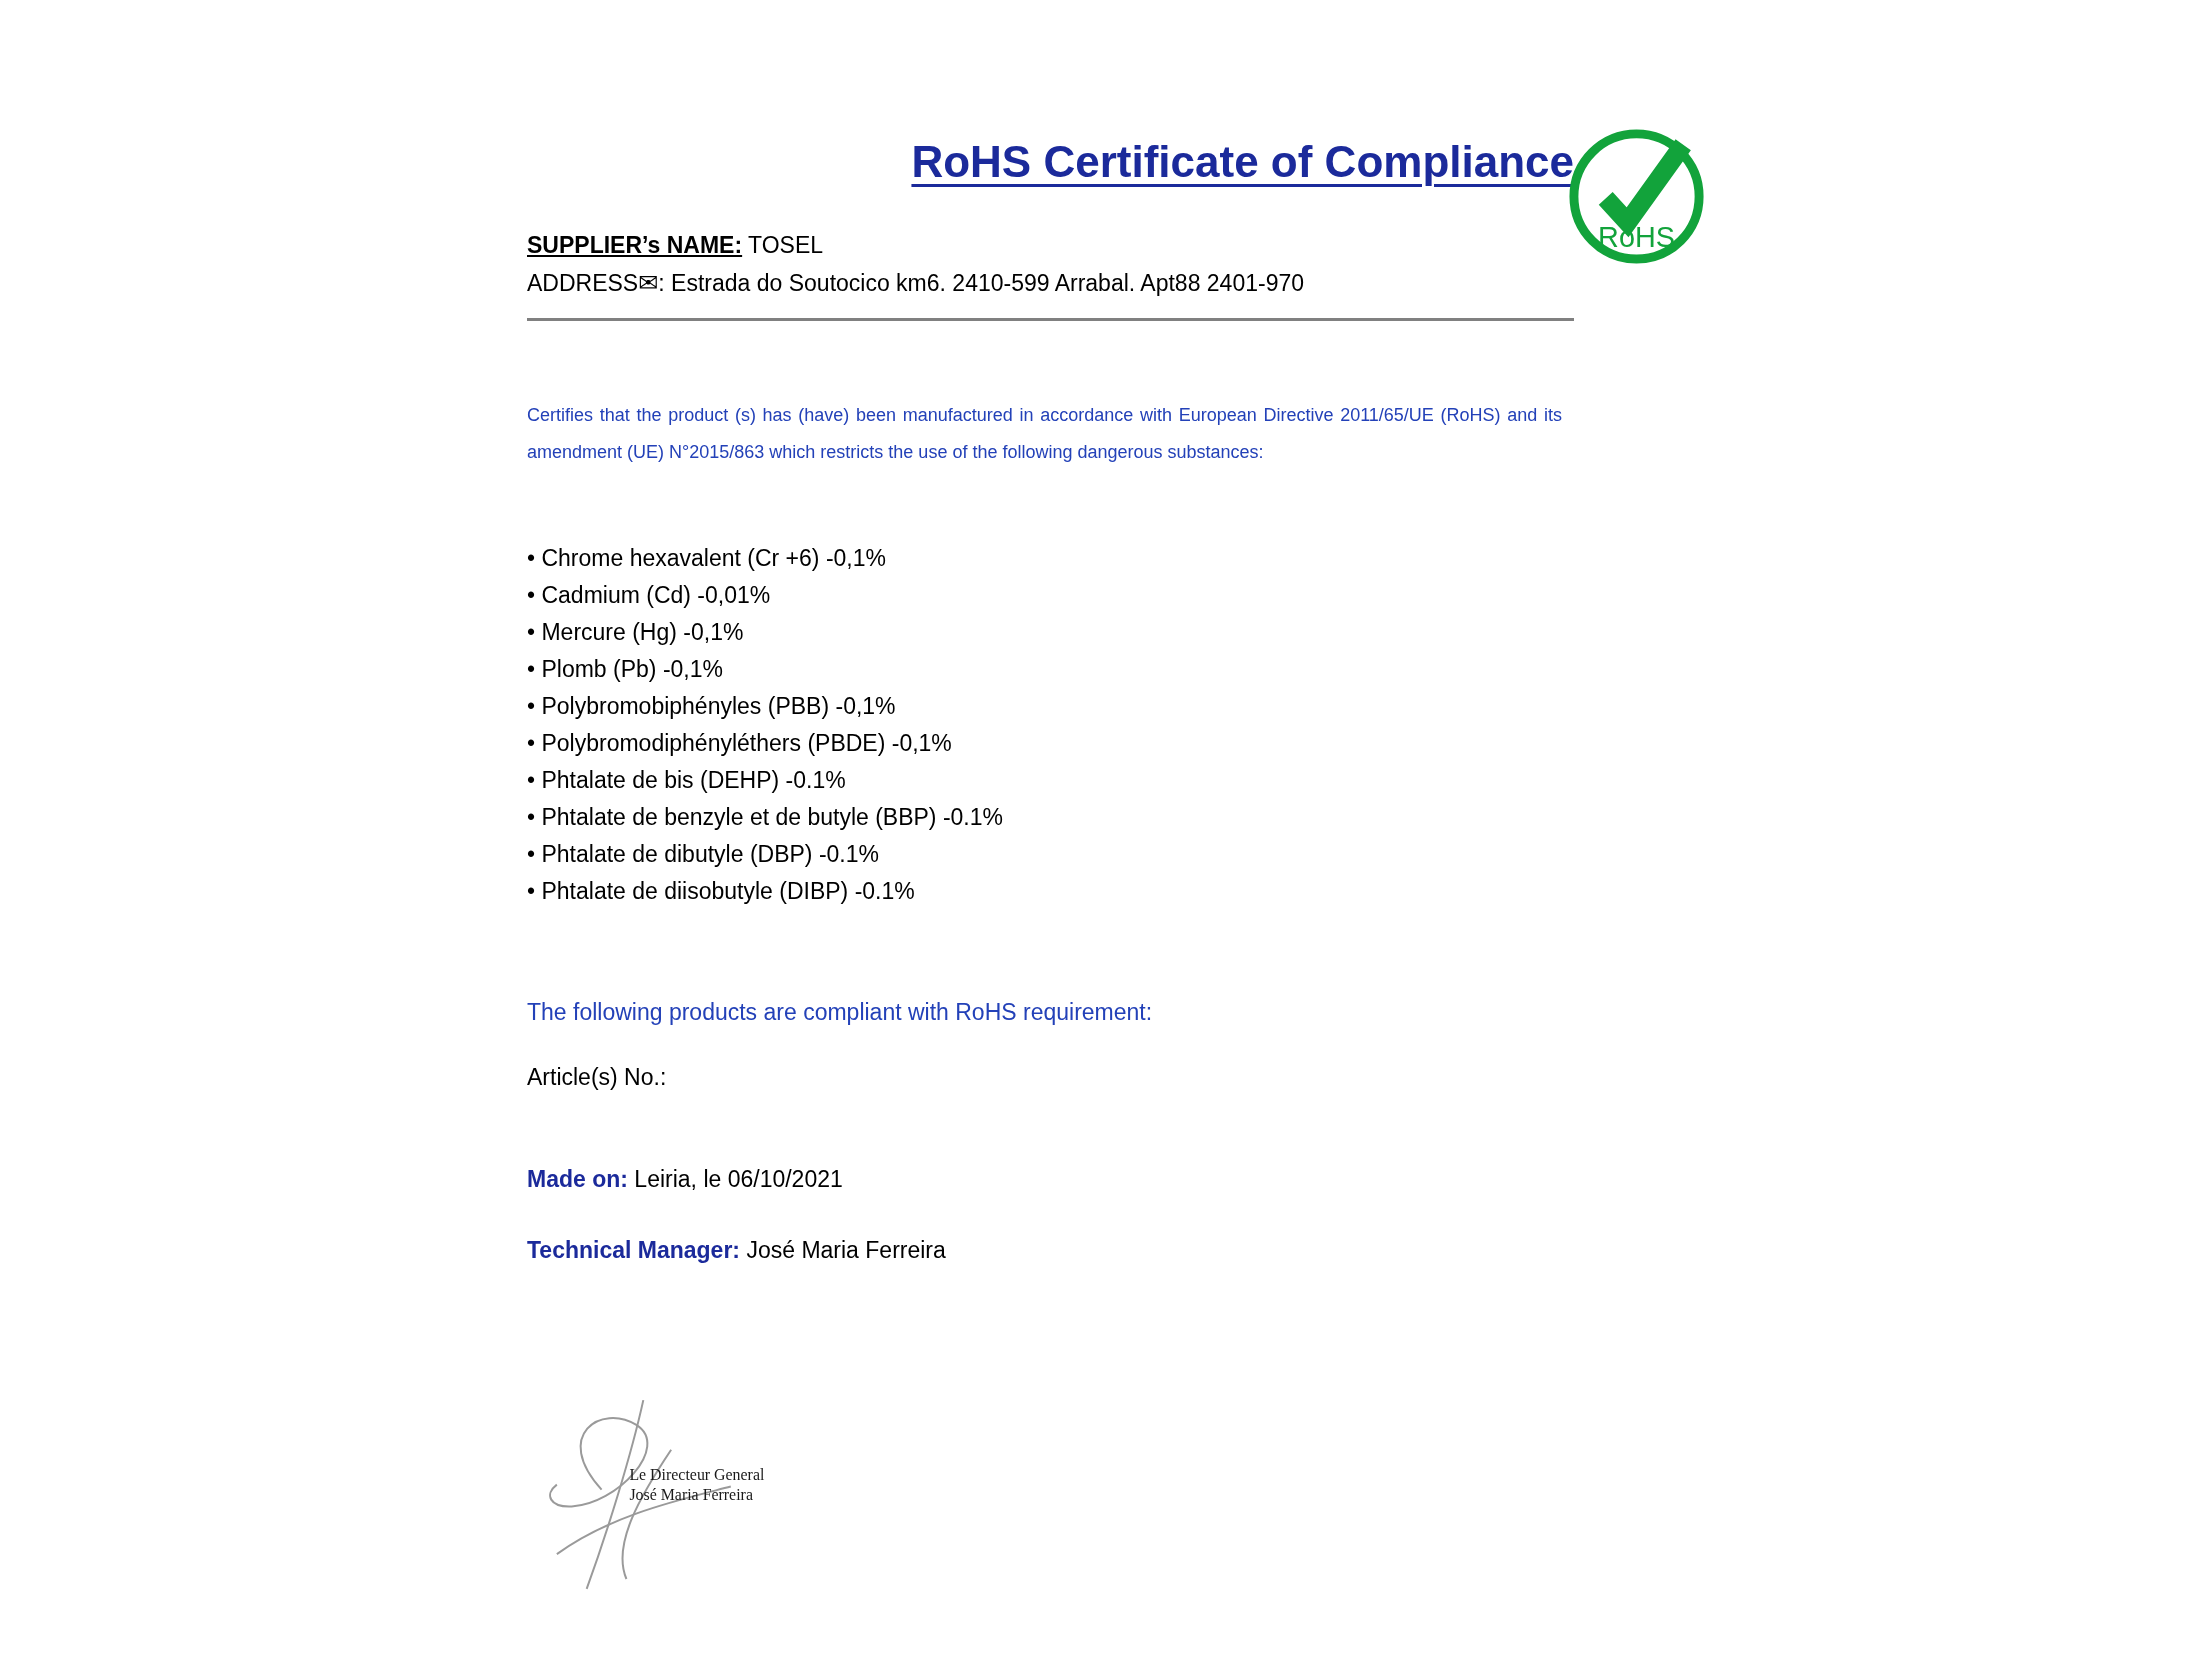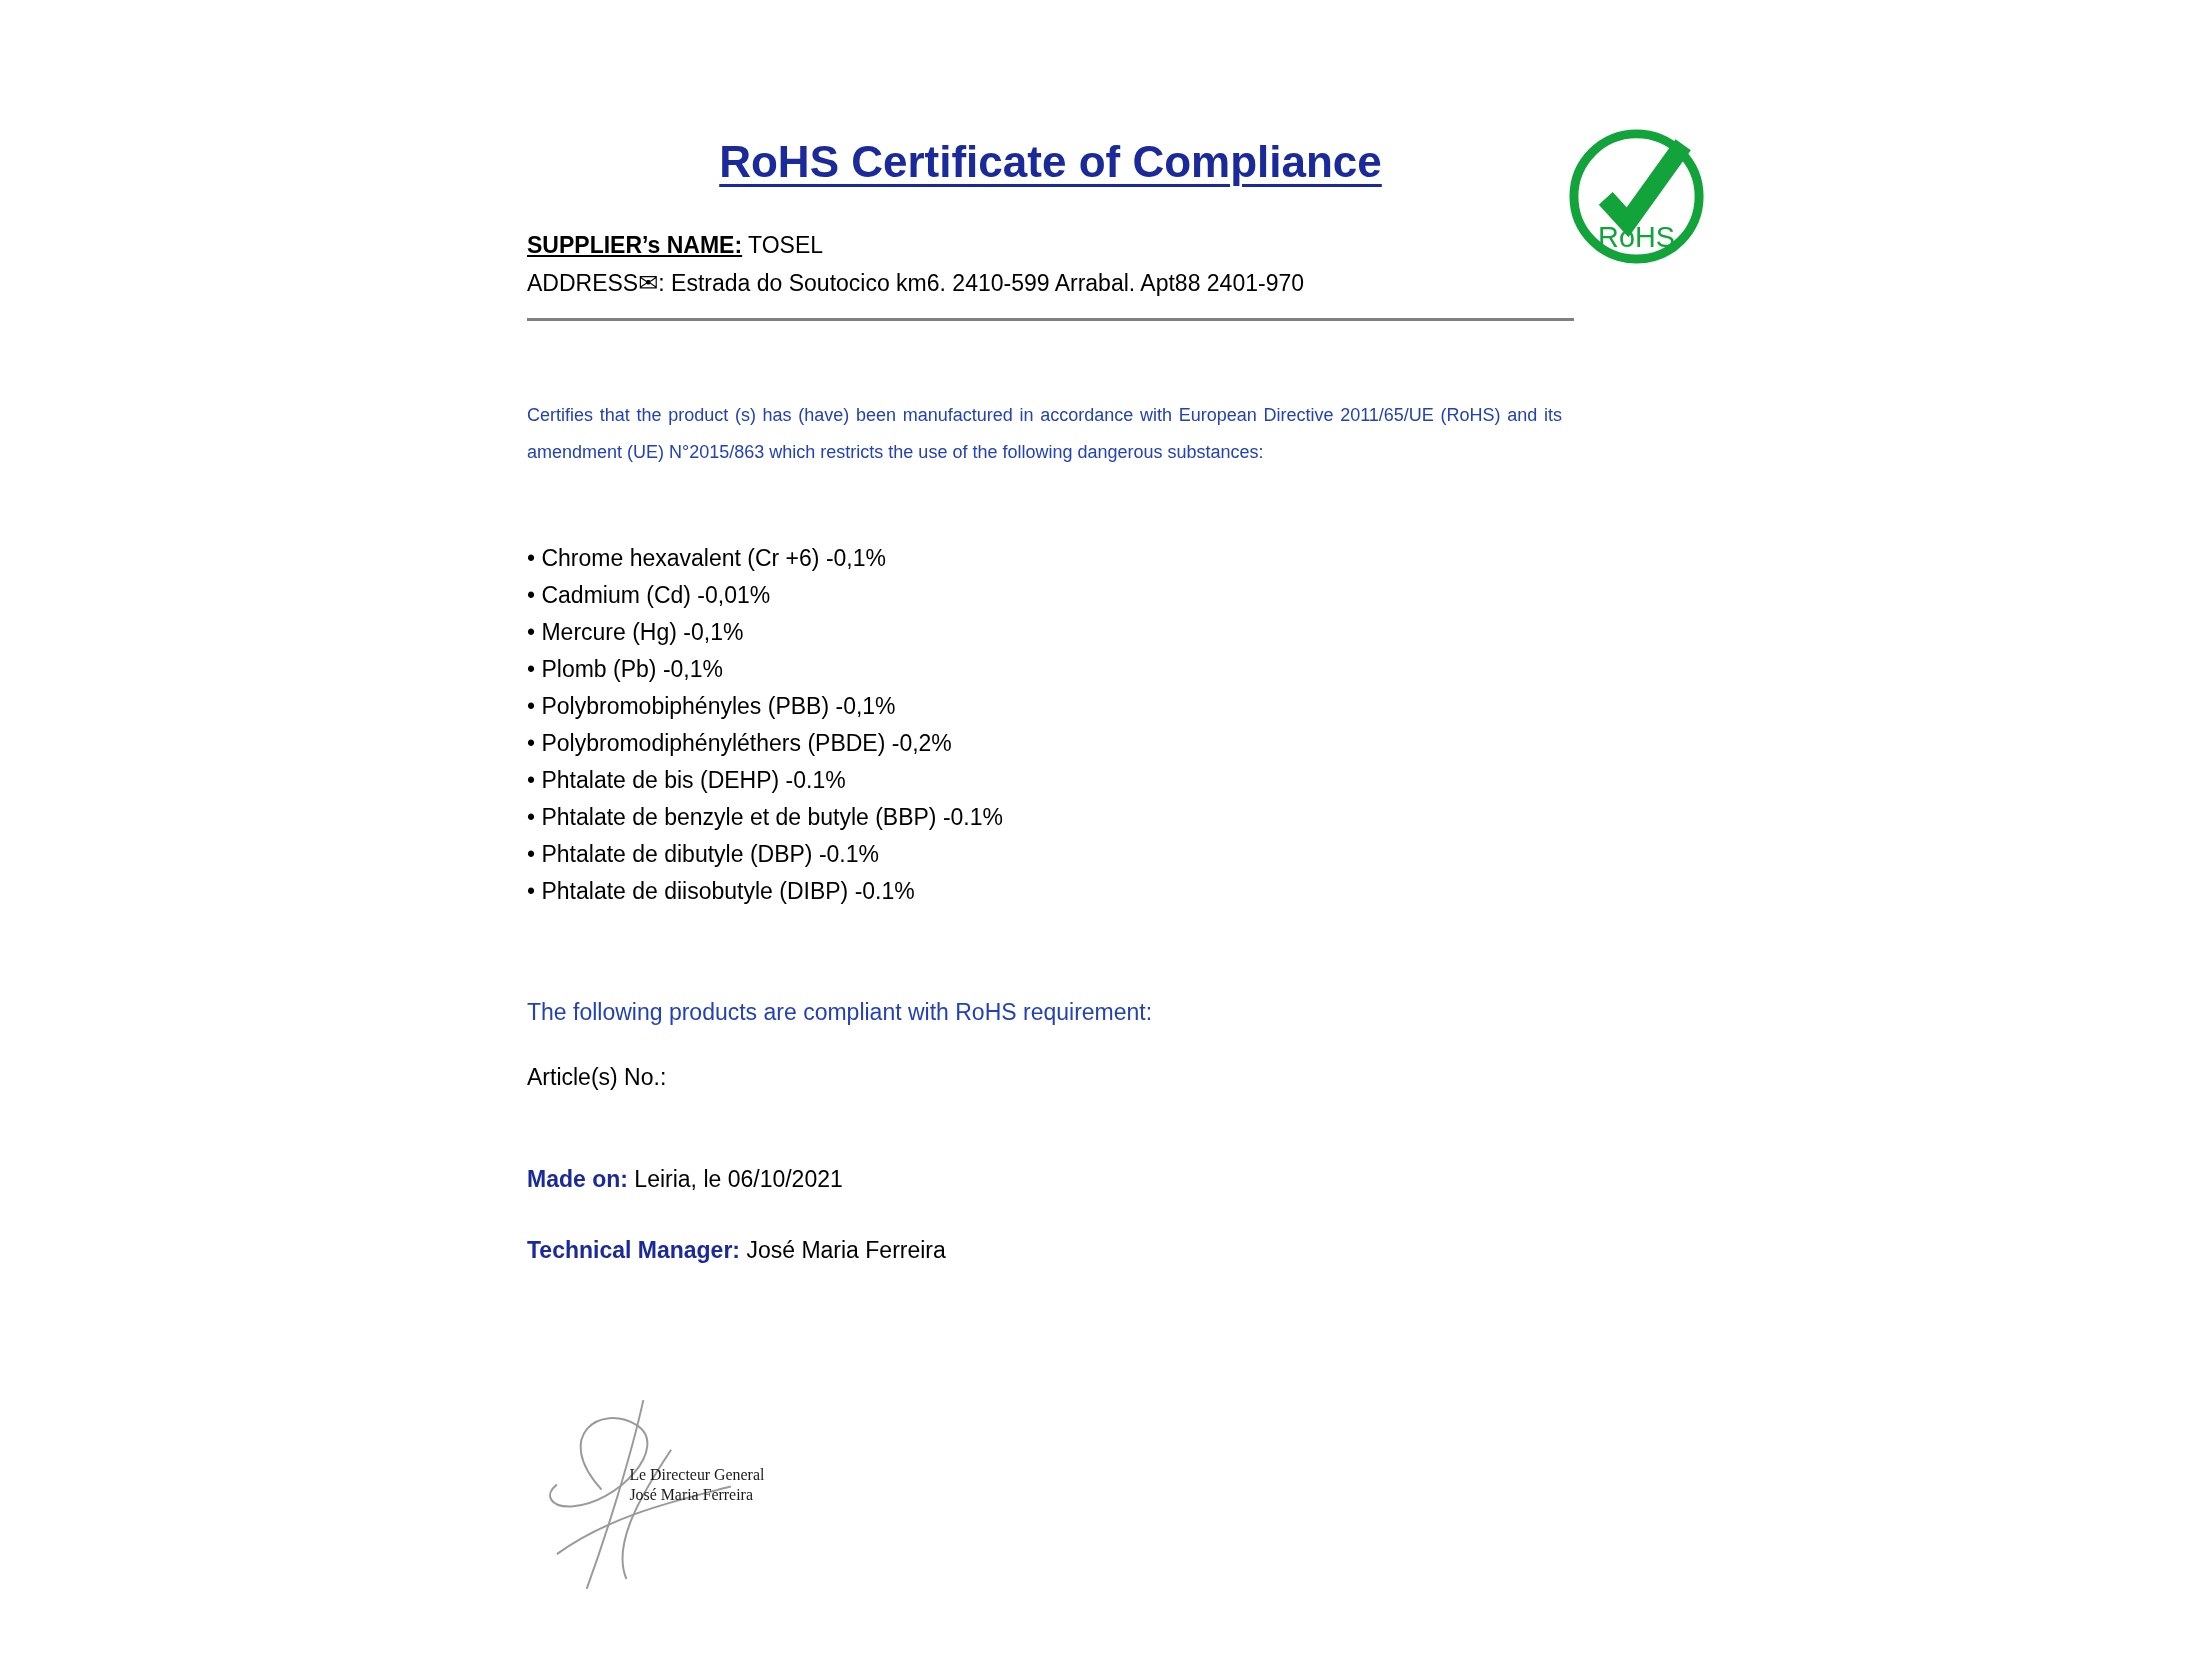--- a/index.html
+++ b/index.html
@@ -18,21 +18,21 @@
     --divider-gray: #808080;
   }
   .content {
     position: absolute;
     left: 527px;
     top: 0;
     width: 1047px;
   }
   .title {
     margin: 137px 0 0 0;
-    text-align: center;
+    text-align: right;
     font-size: 44px;
     font-weight: bold;
     color: var(--title-blue);
     text-decoration: underline;
     text-decoration-thickness: 3px;
     text-underline-offset: 7px;
   }
   .supplier {
     margin-top: 40px;
     font-size: 23px;
@@ -119,21 +119,21 @@
   <div class="divider"></div>
 
   <p class="cert-para">Certifies that the product (s) has (have) been manufactured in accordance with European Directive 2011/65/UE (RoHS) and its amendment (UE) N°2015/863 which restricts the use of the following dangerous substances:</p>
 
   <ul class="substances">
     <li>Chrome hexavalent (Cr +6) -0,1%</li>
     <li>Cadmium (Cd) -0,01%</li>
     <li>Mercure (Hg) -0,1%</li>
     <li>Plomb (Pb) -0,1%</li>
     <li>Polybromobiphényles (PBB) -0,1%</li>
-    <li>Polybromodiphényléthers (PBDE) -0,2%</li>
+    <li>Polybromodiphényléthers (PBDE) -0,1%</li>
     <li>Phtalate de bis (DEHP) -0.1%</li>
     <li>Phtalate de benzyle et de butyle (BBP) -0.1%</li>
     <li>Phtalate de dibutyle (DBP) -0.1%</li>
     <li>Phtalate de diisobutyle (DIBP) -0.1%</li>
   </ul>
 
   <p class="statement">The following products are compliant with RoHS requirement:</p>
 
   <p class="articles">Article(s) No.:</p>
 

